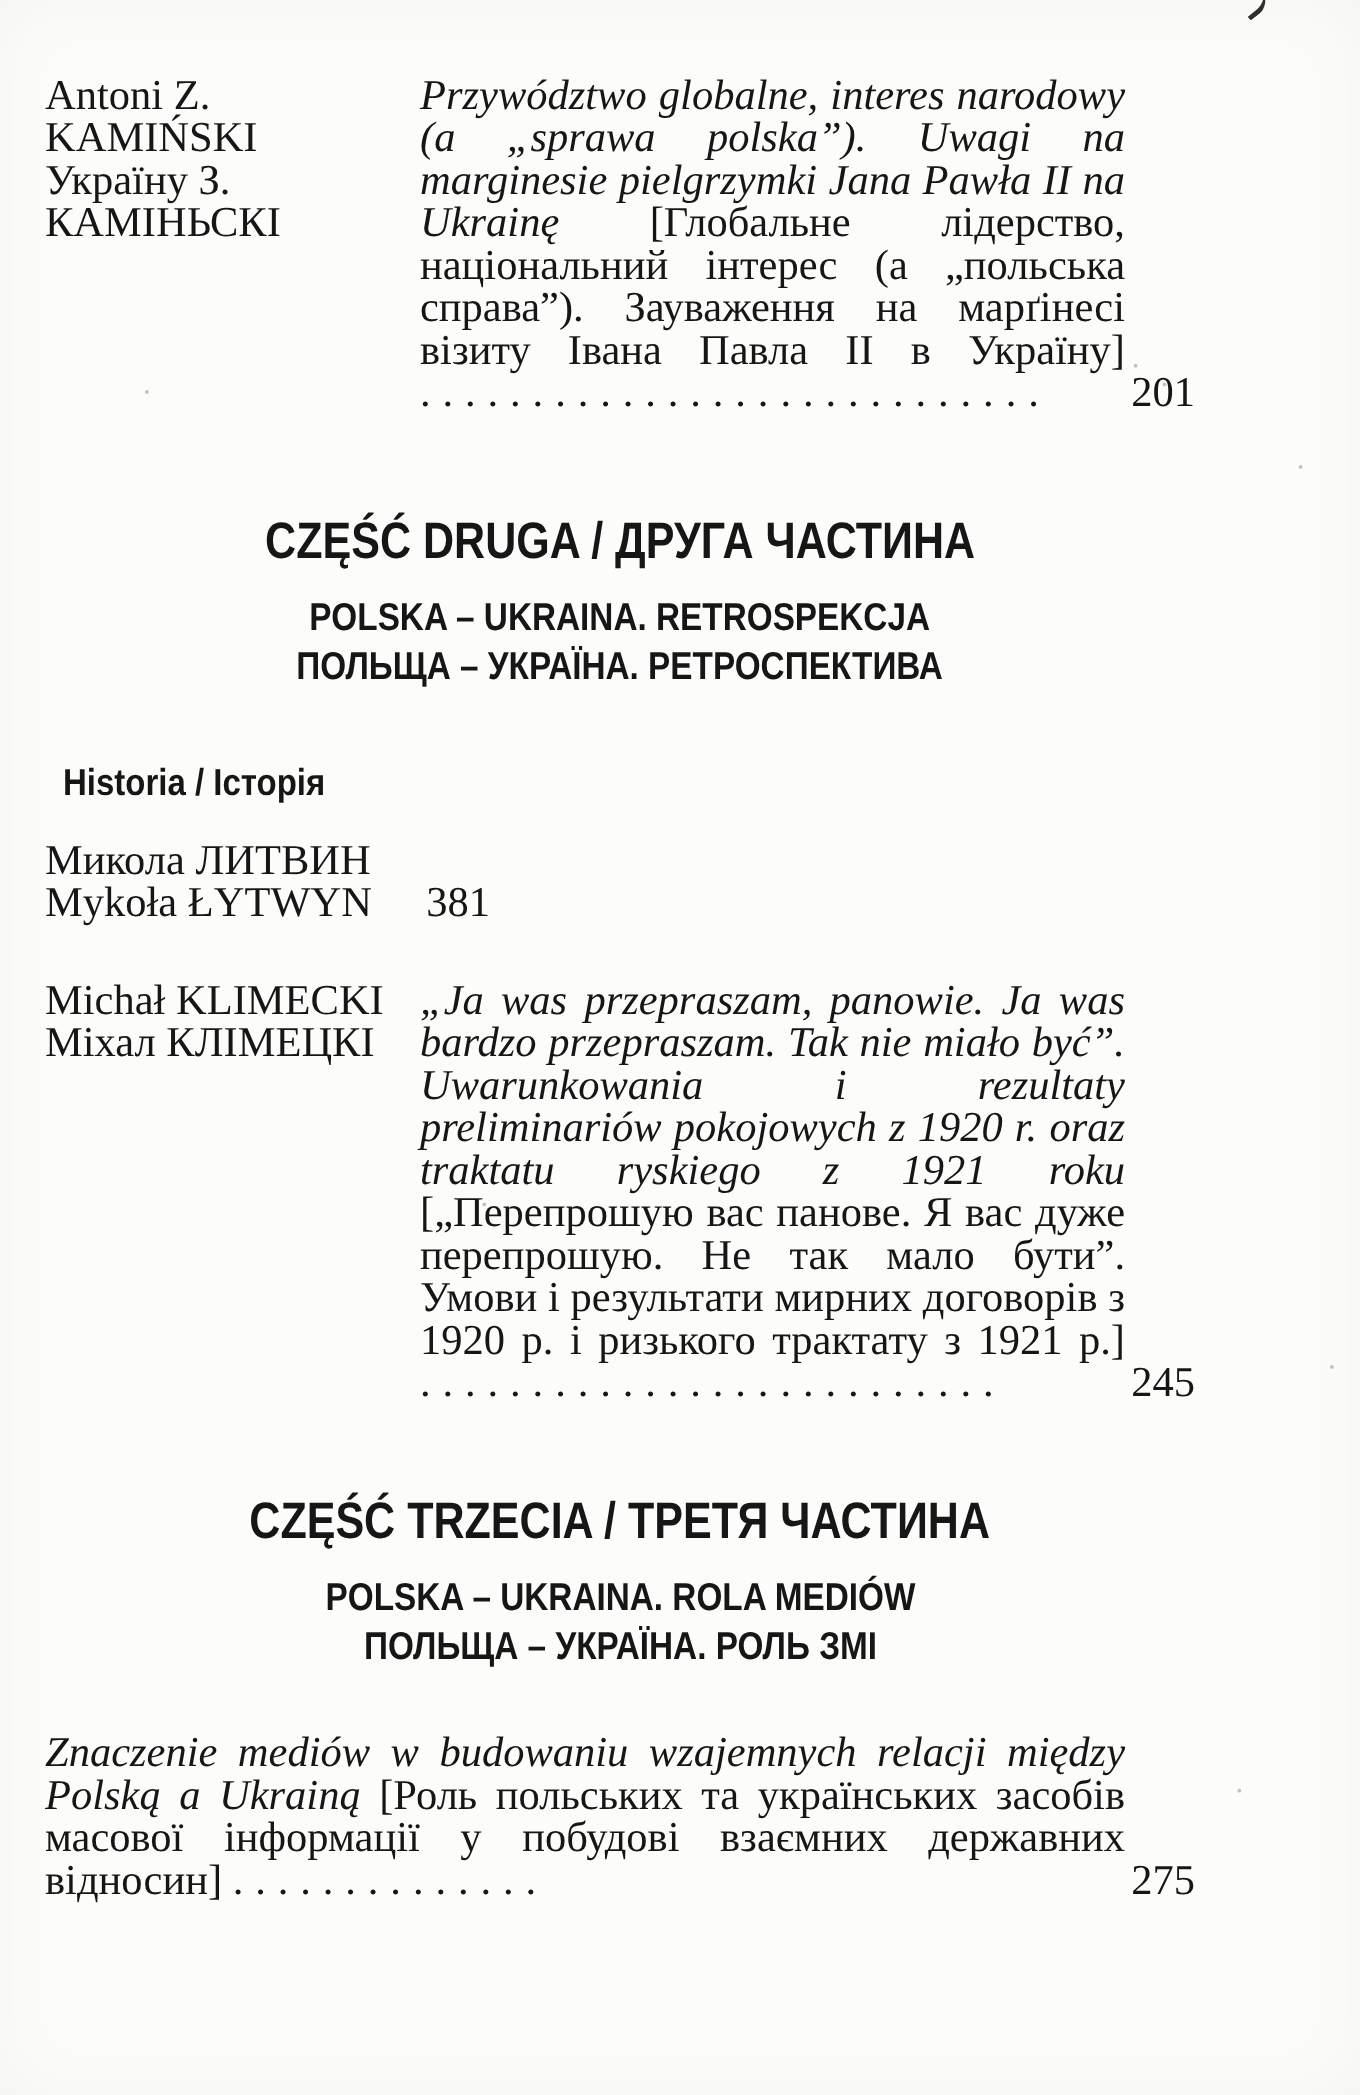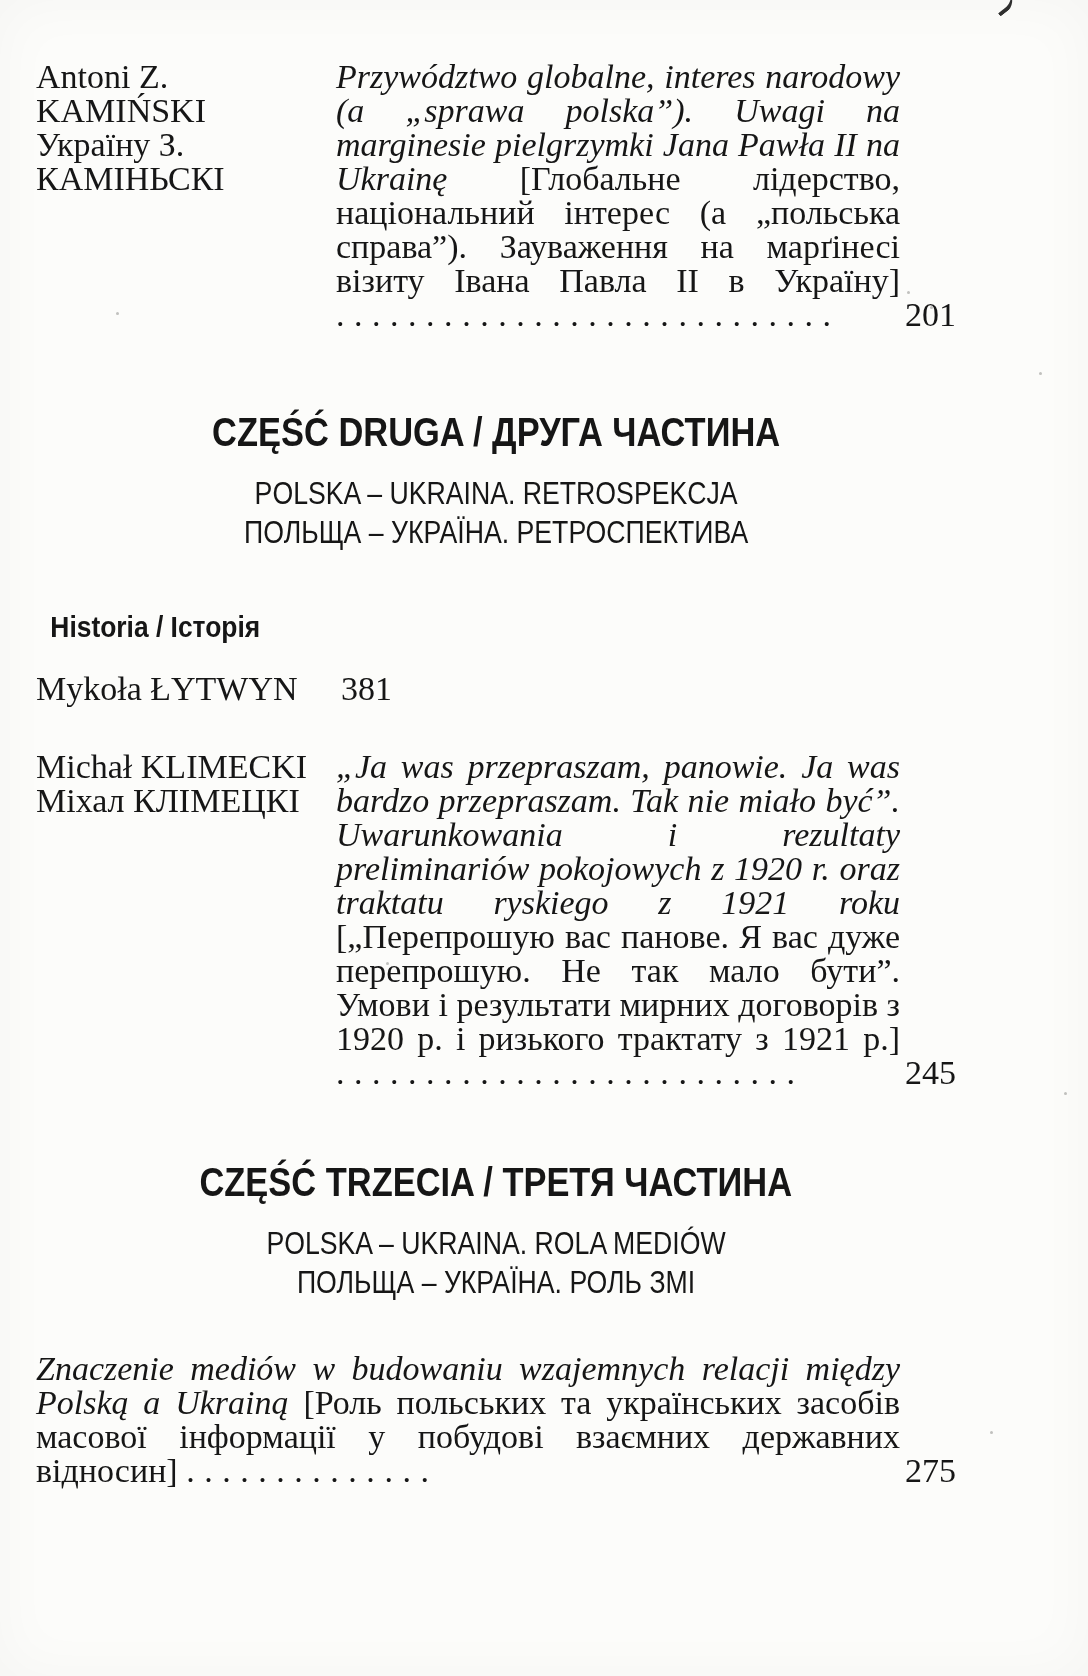--- a/index.html
+++ b/index.html
@@ -52,21 +52,21 @@
     font-family:"Liberation Sans", sans-serif;
     font-weight:bold;
     font-size:41px;
     line-height:48px;
     white-space:nowrap;
   }
   .part-heading > span{display:inline-block;transform:scaleX(0.84);transform-origin:center;}
   .sub-heading{
     text-align:center;
     font-family:"Liberation Sans", sans-serif;
-    font-weight:normal;
+    font-weight:bold;
     font-size:31px;
     line-height:39px;
     white-space:nowrap;
   }
   .sub-heading > span{display:inline-block;transform:scaleX(0.86);transform-origin:center;}
   .section-heading{
     text-align:left;
     font-family:"Liberation Sans", sans-serif;
     font-weight:bold;
     font-size:30px;
@@ -130,20 +130,21 @@
       <span>
         <span>POLSKA – UKRAINA. RETROSPEKCJA</span><br>
         <span>ПОЛЬЩА – УКРАЇНА. РЕТРОСПЕКТИВА</span>
       </span>
     </div>
 
     <div class="section-heading mb-hist"><span>Historia / Історія</span></div>
 
     <div class="entry mb-e2">
       <div class="authors">
+        <div>Микола ЛИТВИН</div>
         <div>Mykoła ŁYTWYN</div>
       </div>
       <div class="pagenum">381</div>
     </div>
 
     <div class="entry mb-e3">
       <div class="authors">
         <div>Michał KLIMECKI</div>
         <div>Міхал КЛІМЕЦКІ</div>
       </div>

